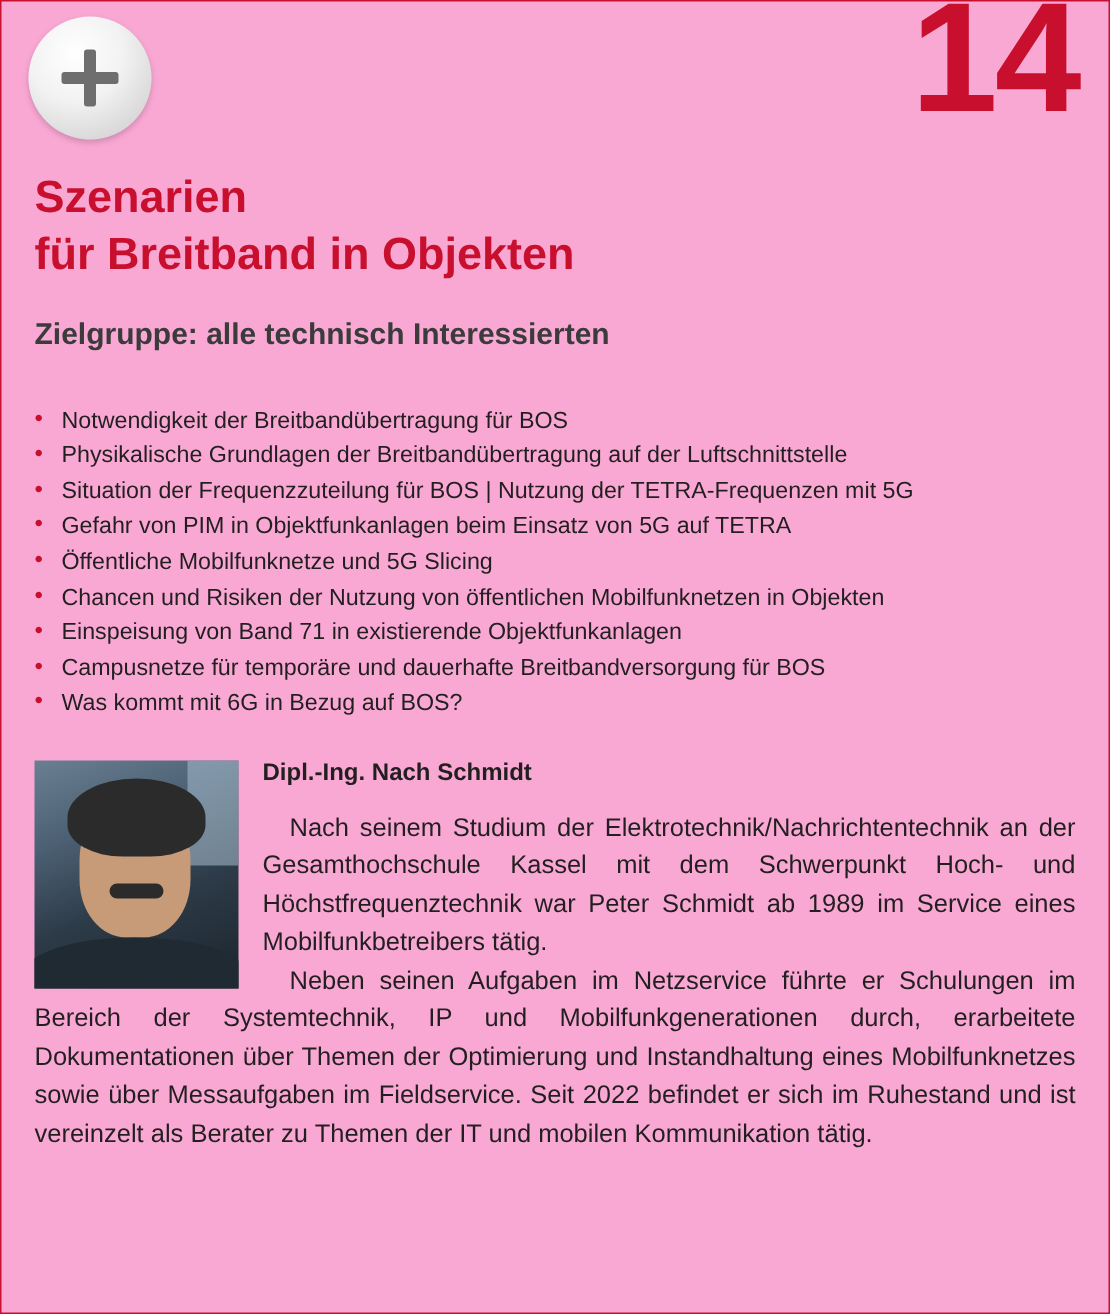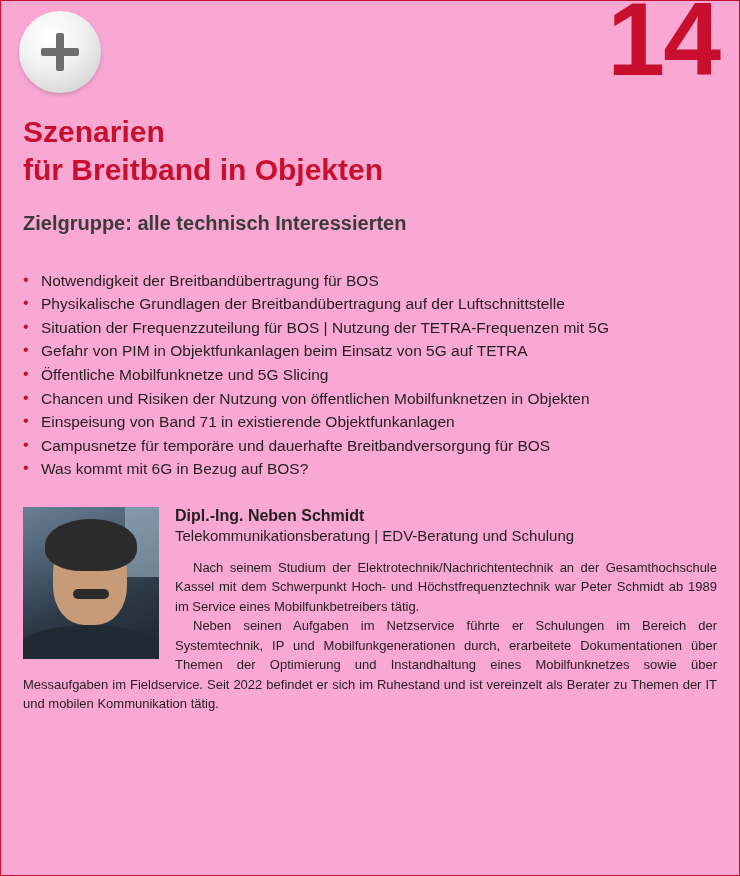--- a/index.html
+++ b/index.html
@@ -172,21 +172,21 @@
     color: #231f20;
     margin: 6px 0 0 0;
   }
   .author-role {
     font-size: 15px;
     color: #231f20;
     margin: 2px 0 0 0;
   }
   .author-bio {
     margin: 14px 0 0 0;
-    font-size: 13px;
+    font-size: 17px;
     line-height: 1.5;
     text-align: justify;
     color: #231f20;
   }
   .author-bio p {
     margin: 0;
     text-indent: 18px;
   }
   .author-bio p + p {
     margin-top: 0;
@@ -224,22 +224,21 @@
   </ul>
 
   <div class="author">
     <div class="photo">
       <div class="window"></div>
       <div class="face"></div>
       <div class="hair"></div>
       <div class="stache"></div>
       <div class="shoulders"></div>
     </div>
-    <p class="author-name">Dipl.-Ing. Neben Schmidt</p>
-    <p class="author-role">Telekommunikationsberatung | EDV-Beratung und Schulung</p>
+    <p class="author-name">Dipl.-Ing. Nach Schmidt</p>
     <div class="author-bio">
       <p>Nach seinem Studium der Elektrotechnik/Nachrichtentechnik an der Gesamthochschule Kassel mit dem Schwerpunkt  Hoch- und Höchstfrequenztechnik war Peter Schmidt ab 1989 im Service eines Mobilfunkbetreibers tätig.</p>
       <p>Neben seinen Aufgaben im Netzservice führte er Schulungen im Bereich der Systemtechnik, IP und Mobilfunkgenerationen durch, erarbeitete Dokumentationen über Themen der Optimierung und Instandhaltung eines Mobilfunknetzes sowie über Messaufgaben im Fieldservice. Seit 2022 befindet er sich im Ruhestand und ist vereinzelt als Berater zu Themen der IT und mobilen Kommunikation tätig.</p>
     </div>
     <div class="clear"></div>
   </div>
 
 </div>
 
 </body></html>

